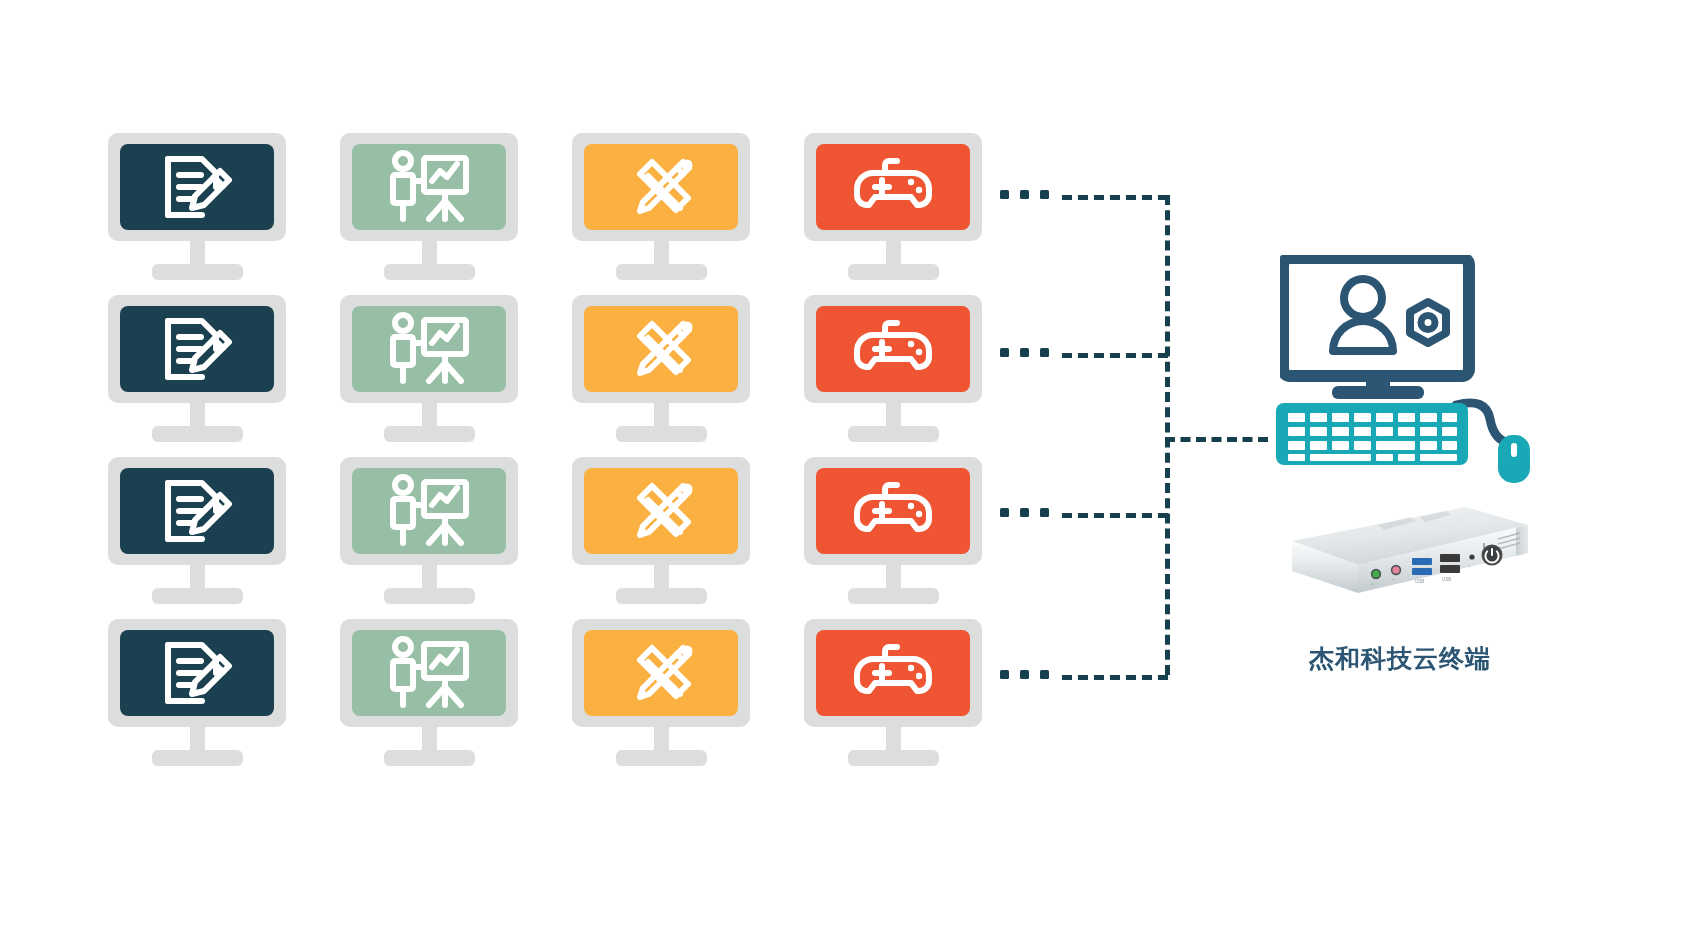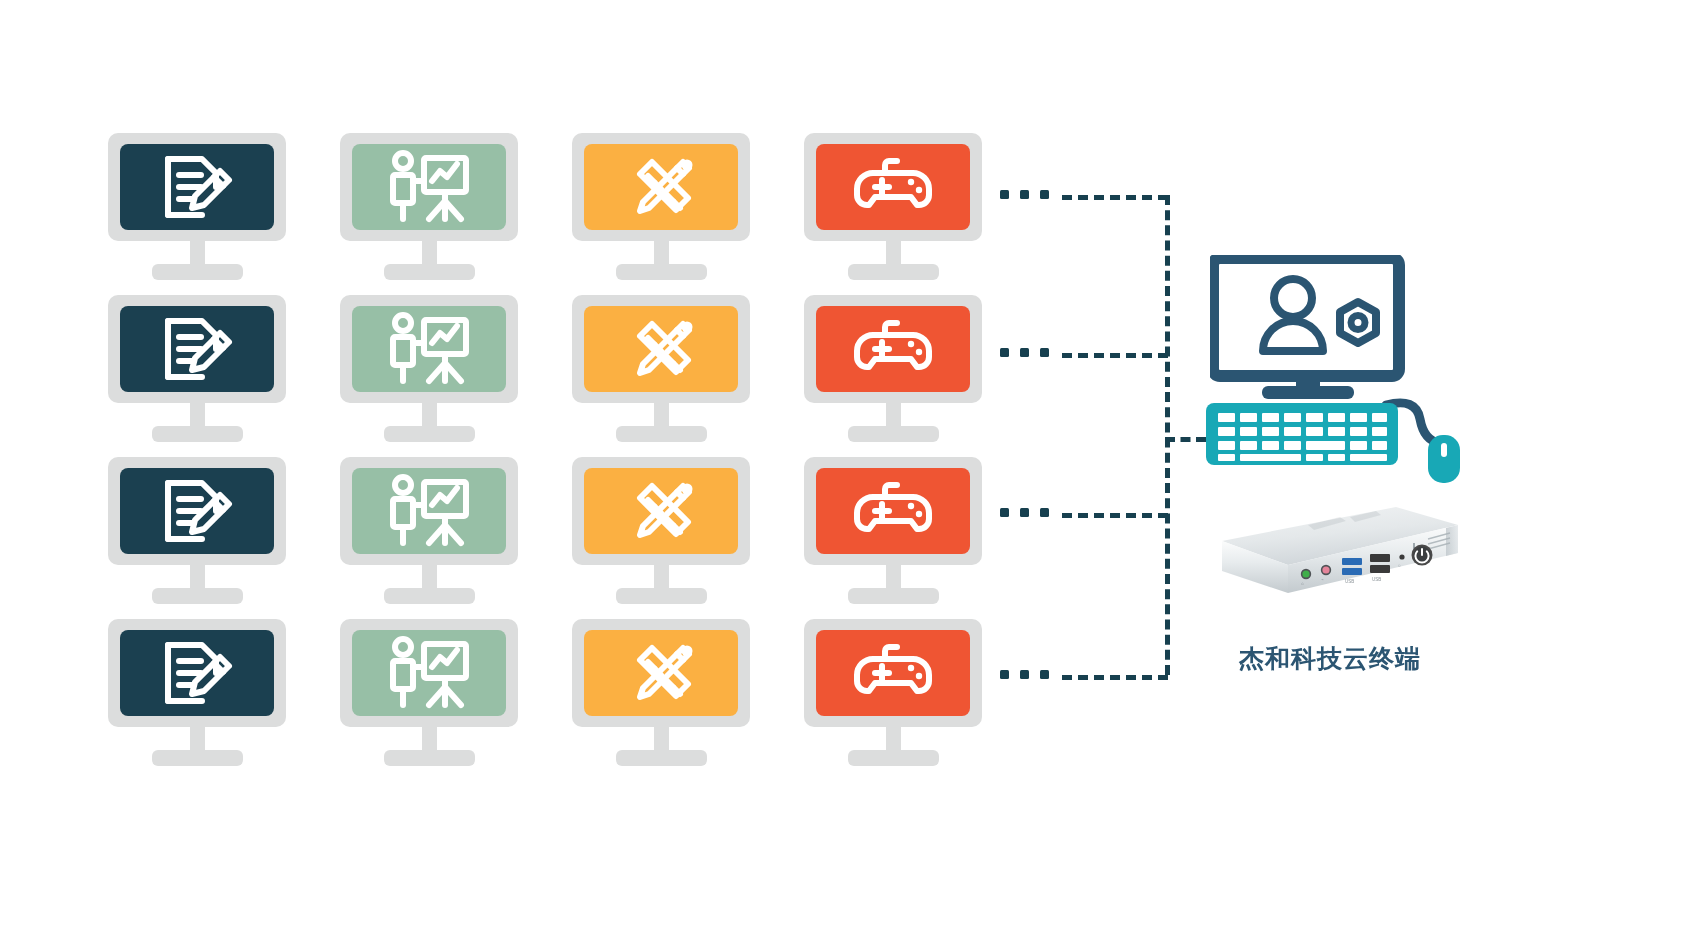--- a/index.html
+++ b/index.html
@@ -81,21 +81,21 @@
   }
   .dash-v {
     position: absolute;
     width: 0;
     border-left: 5px dashed #17404f;
   }
 
   
   #terminal {
     position: absolute;
-    left: 1200px;
+    left: 1270px;
     top: 250px;
     width: 260px;
     height: 470px;
   }
   #terminal .monitor-svg { position: absolute; left: 10px; top: 5px; }
   #terminal .kbd-svg { position: absolute; left: 6px; top: 143px; }
   #terminal .minipc { position: absolute; left: 0px; top: 245px; }
   #terminal .caption {
     position: absolute;
     left: 0;

